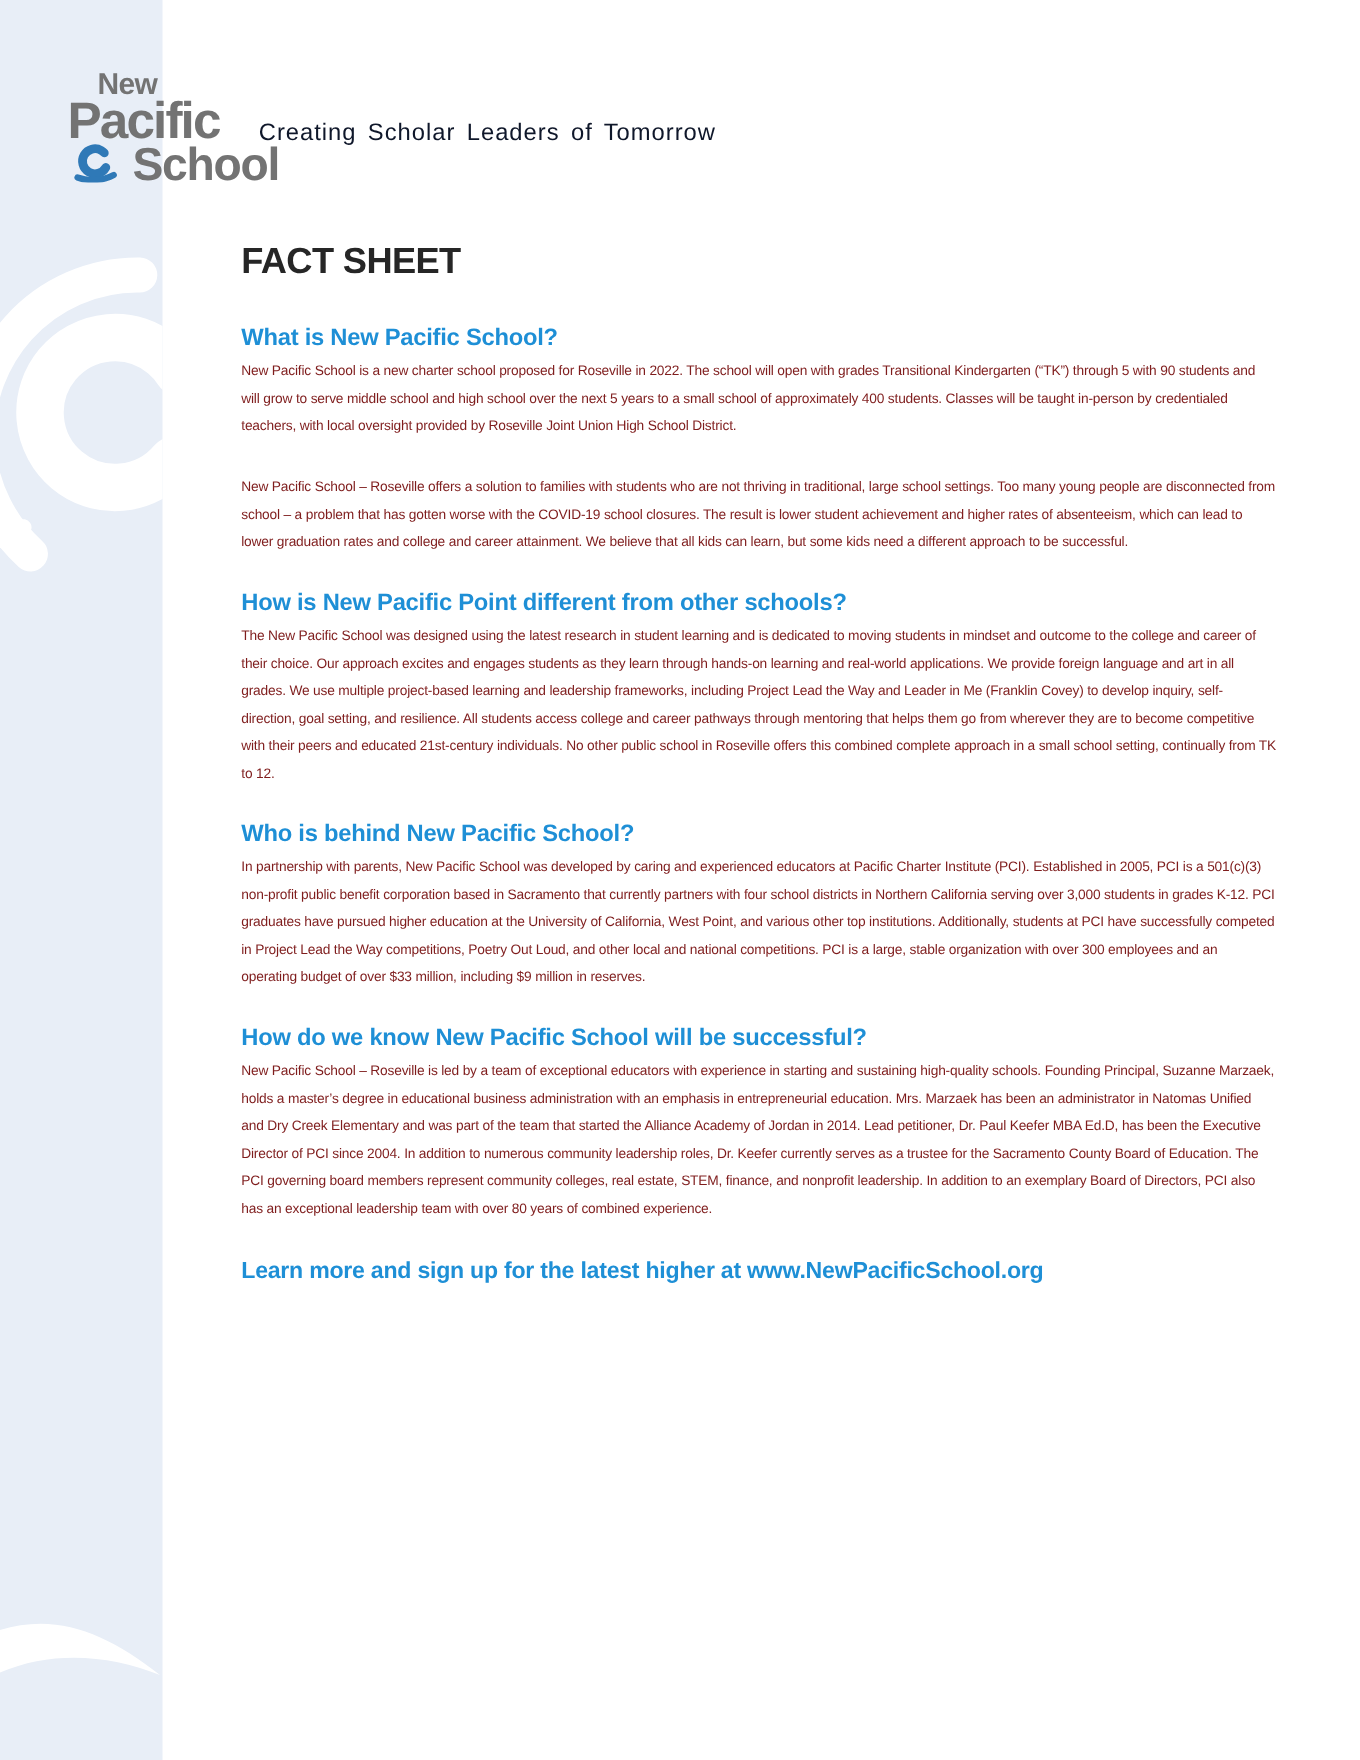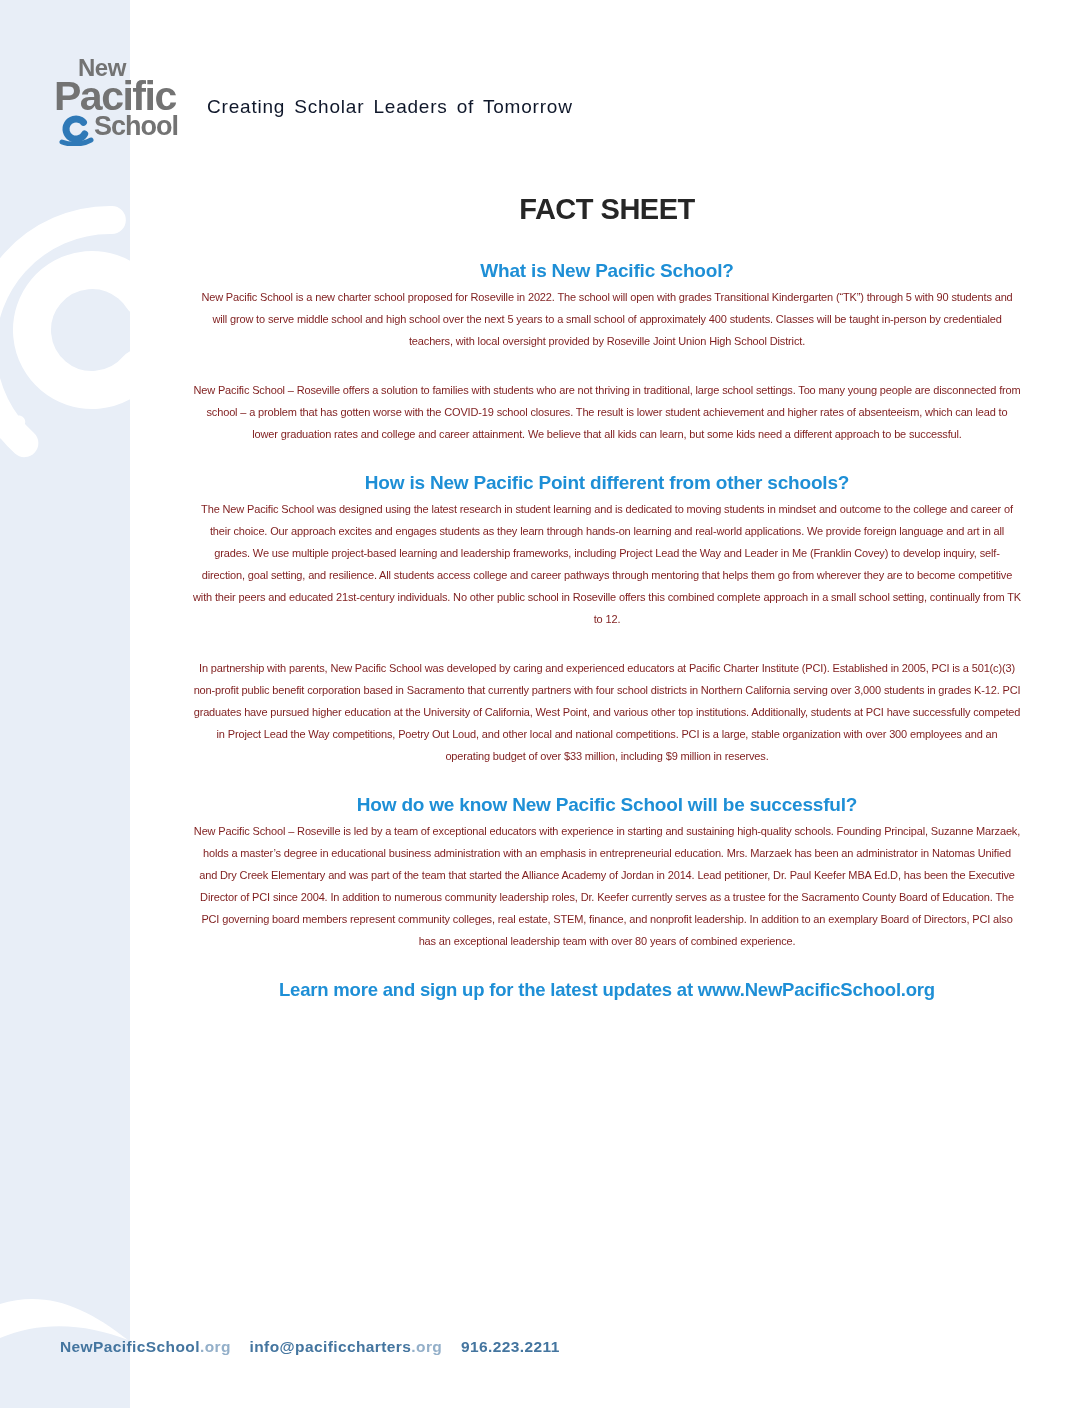--- a/index.html
+++ b/index.html
@@ -19,32 +19,32 @@
     overflow:hidden;
   }
   .swirl-top { position:absolute; left:-8px; top:178px; }
   .wave-bottom { position:absolute; left:0; top:1292px; }
 
   
   .logo { position:absolute; left:54px; top:52px; width:150px; height:100px;
           color:#737373; font-weight:bold; line-height:1; }
   .logo-new    { position:absolute; left:24px; top:4px;  font-size:24px; letter-spacing:-0.5px; }
   .logo-pacific{ position:absolute; left:0px;  top:24px; font-size:41px; letter-spacing:-1.5px; }
-  .logo-school { position:absolute; left:40px; top:61px; font-size:27px; letter-spacing:-1px; }
+  .logo-school { position:absolute; left:52px; top:61px; font-size:37px; letter-spacing:-1px; }
   .logo-wavec  { position:absolute; left:4px;  top:62px; }
 
   .tagline {
     position:absolute; left:207px; top:96px;
     color:#0f172a; font-size:19px; font-weight:normal;
     letter-spacing:0.8px; word-spacing:3px;
   }
 
   
   .content {
-    position:absolute; left:193px; top:193px; width:828px;text-align:center;
+    position:absolute; left:193px; top:193px; width:828px;
   }
   .doc-title {
     font-size:29px; font-weight:bold; color:#262626;
     letter-spacing:-0.5px; margin-bottom:34px;
   }
   .sec-heading {
     font-size:19px; font-weight:bold; color:#1e8fd6;
     margin-bottom:4px; letter-spacing:-0.2px;
   }
   .sec-body {
@@ -111,30 +111,26 @@
     <section>
       <p class="sec-body">New Pacific School – Roseville offers a solution to families with students who are not thriving in traditional, large school settings. Too many young people are disconnected from school – a problem that has gotten worse with the COVID-19 school closures. The result is lower student achievement and higher rates of absenteeism, which can lead to lower graduation rates and college and career attainment. We believe that all kids can learn, but some kids need a different approach to be successful.</p>
     </section>
 
     <section>
       <h2 class="sec-heading">How is New Pacific Point different from other schools?</h2>
       <p class="sec-body">The New Pacific School was designed using the latest research in student learning and is dedicated to moving students in mindset and outcome to the college and career of their choice. Our approach excites and engages students as they learn through hands-on learning and real-world applications. We provide foreign language and art in all grades. We use multiple project-based learning and leadership frameworks, including Project Lead the Way and Leader in Me (Franklin Covey) to develop inquiry, self-direction, goal setting, and resilience. All students access college and career pathways through mentoring that helps them go from wherever they are to become competitive with their peers and educated 21st-century individuals. No other public school in Roseville offers this combined complete approach in a small school setting, continually from TK to 12.</p>
     </section>
 
     <section>
+      <h2 class="sec-heading">Who is behind New Pacific School?</h2>
       <p class="sec-body">In partnership with parents, New Pacific School was developed by caring and experienced educators at Pacific Charter Institute (PCI). Established in 2005, PCI is a 501(c)(3) non-profit public benefit corporation based in Sacramento that currently partners with four school districts in Northern California serving over 3,000 students in grades K-12. PCI graduates have pursued higher education at the University of California, West Point, and various other top institutions. Additionally, students at PCI have successfully competed in Project Lead the Way competitions, Poetry Out Loud, and other local and national competitions.  PCI is a large, stable organization with over 300 employees and an operating budget of over $33 million, including $9 million in reserves.</p>
     </section>
 
     <section>
       <h2 class="sec-heading">How do we know New Pacific School will be successful?</h2>
       <p class="sec-body">New Pacific School – Roseville is led by a team of exceptional educators with experience in starting and sustaining high-quality schools.  Founding Principal, Suzanne Marzaek, holds a master’s degree in educational business administration with an emphasis in entrepreneurial education. Mrs. Marzaek has been an administrator in Natomas Unified and Dry Creek Elementary and was part of the team that started the Alliance Academy of Jordan in 2014. Lead petitioner, Dr. Paul Keefer MBA Ed.D, has been the Executive Director of PCI since 2004. In addition to numerous community leadership roles, Dr. Keefer currently serves as a trustee for  the Sacramento County Board of Education.  The PCI governing board members represent community colleges, real estate, STEM, finance, and nonprofit leadership. In addition to an exemplary Board of Directors, PCI also has an exceptional leadership team with over 80 years of combined experience.</p>
     </section>
 
-    <p class="cta">Learn more and sign up for the latest updates at www.NewPacificSchool.org</p>
+    <p class="cta">Learn more and sign up for the latest higher at www.NewPacificSchool.org</p>
   </div>
 
-  <div class="footer">
-    <span class="item"><span>NewPacificSchool</span><span class="tld">.org</span></span>
-    <span class="item"><span>info@pacificcharters</span><span class="tld">.org</span></span>
-    <span class="item">916.223.2211</span>
-  </div>
 
 </div>
 
 </body></html>

